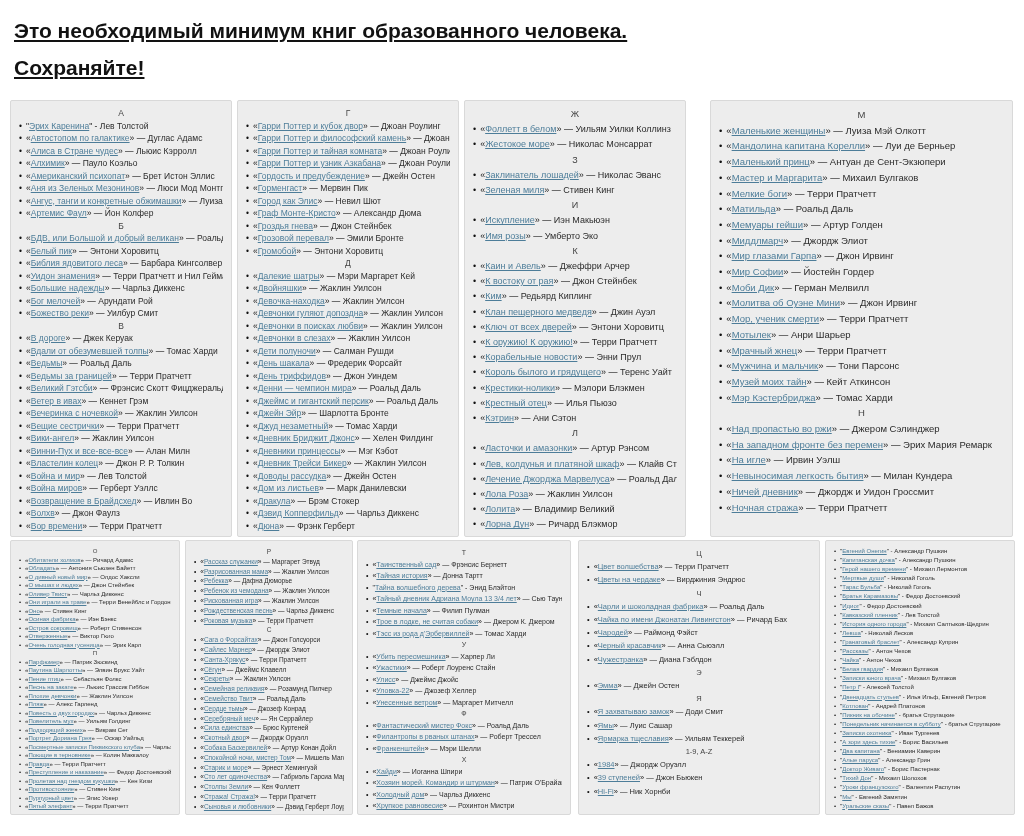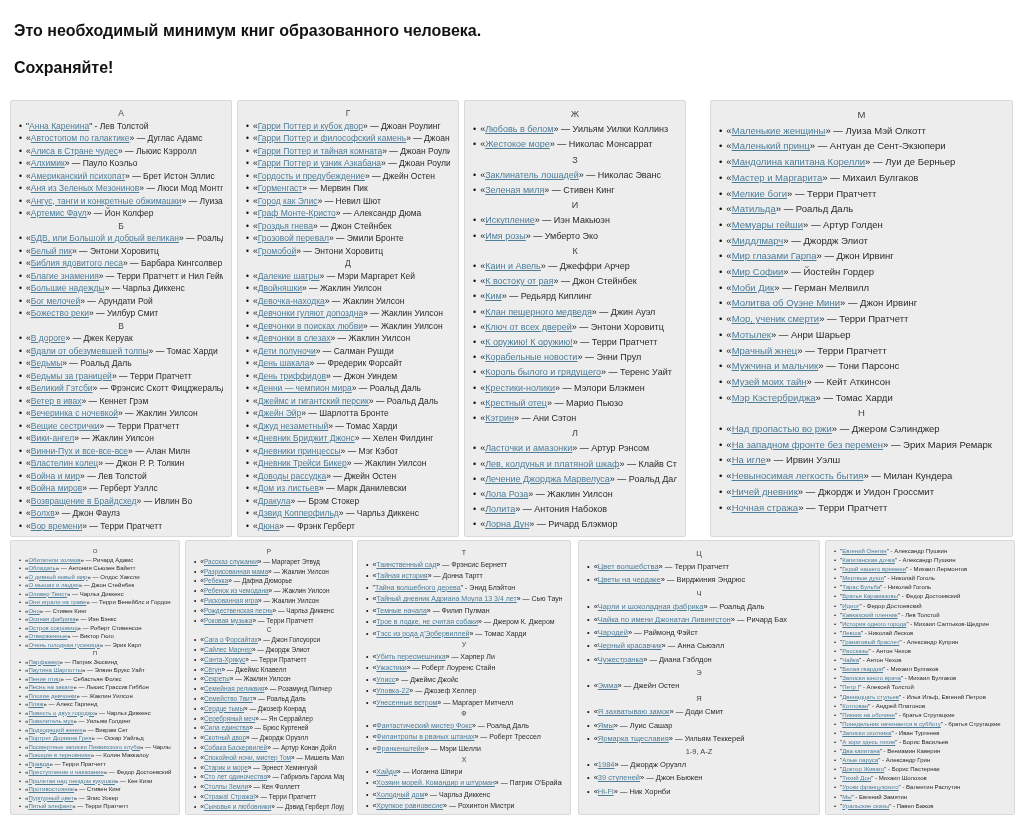--- a/index.html
+++ b/index.html
@@ -1,21 +1,21 @@
 <!DOCTYPE html>
 <html><head>
 <meta charset="utf-8">
 <style>
   * { margin:0; padding:0; box-sizing:border-box; }
   html,body { width:1024px; height:836px; background:#ffffff;
               font-family:"Liberation Sans", sans-serif; }
   #page { position:relative; width:1024px; height:836px; background:#fff; overflow:hidden; }
 
   .headline { position:absolute; left:14px; top:12px; width:990px;
-              font-size:16px; line-height:37px; font-weight:600; color:#121212; }
+              font-size:21px; line-height:37px; font-weight:600; color:#121212;text-decoration:underline; }
 
   .card { position:absolute; background:#ededed; border:1px solid #d9d9d9;
           border-radius:2px; padding:6px 8px; overflow:hidden; color:#212121; }
 
   .card .letter { text-align:center; color:#444; }
   .card ul { list-style:none; }
   .card li { white-space:nowrap; overflow:hidden; }
   .card li::before { content:"•"; color:#111; margin-right:4px; }
   .card a.bk { color:#4d7d99; text-decoration:underline; cursor:pointer; }
   .card .author { color:#2b2b2b; }
@@ -37,35 +37,35 @@
 
 <div id="page">
   <div class="headline">
     <div>Это необходимый минимум книг образованного человека.</div>
     <div>Сохраняйте!</div>
   </div>
 
   <div class="card card0">
       <div class="letter">А</div>
       <ul>
-        <li>"<a class="bk">Анна Каренина</a>" - <span class="author">Лев Толстой</span></li>
+        <li>"<a class="bk">Эрих Каренина</a>" - <span class="author">Лев Толстой</span></li>
         <li>«<a class="bk">Автостопом по галактике</a>» — <span class="author">Дуглас Адамс</span></li>
         <li>«<a class="bk">Алиса в Стране чудес</a>» — <span class="author">Льюис Кэрролл</span></li>
         <li>«<a class="bk">Алхимик</a>» — <span class="author">Пауло Коэльо</span></li>
         <li>«<a class="bk">Американский психопат</a>» — <span class="author">Брет Истон Эллис</span></li>
         <li>«<a class="bk">Аня из Зеленых Мезонинов</a>» — <span class="author">Люси Мод Монтгомери</span></li>
         <li>«<a class="bk">Ангус, танги и конкретные обжимашки</a>» — <span class="author">Луиза Рэннисон</span></li>
         <li>«<a class="bk">Артемис Фаул</a>» — <span class="author">Йон Колфер</span></li>
       </ul>
       <div class="letter">Б</div>
       <ul>
         <li>«<a class="bk">БДВ, или Большой и добрый великан</a>» — <span class="author">Роальд Даль</span></li>
         <li>«<a class="bk">Белый пик</a>» — <span class="author">Энтони Хоровитц</span></li>
         <li>«<a class="bk">Библия ядовитого леса</a>» — <span class="author">Барбара Кингсолвер</span></li>
-        <li>«<a class="bk">Благие знамения</a>» — <span class="author">Терри Пратчетт и Нил Гейман</span></li>
+        <li>«<a class="bk">Уидон знамения</a>» — <span class="author">Терри Пратчетт и Нил Гейман</span></li>
         <li>«<a class="bk">Большие надежды</a>» — <span class="author">Чарльз Диккенс</span></li>
         <li>«<a class="bk">Бог мелочей</a>» — <span class="author">Арундати Рой</span></li>
         <li>«<a class="bk">Божество реки</a>» — <span class="author">Уилбур Смит</span></li>
       </ul>
       <div class="letter">В</div>
       <ul>
         <li>«<a class="bk">В дороге</a>» — <span class="author">Джек Керуак</span></li>
         <li>«<a class="bk">Вдали от обезумевшей толпы</a>» — <span class="author">Томас Харди</span></li>
         <li>«<a class="bk">Ведьмы</a>» — <span class="author">Роальд Даль</span></li>
         <li>«<a class="bk">Ведьмы за границей</a>» — <span class="author">Терри Пратчетт</span></li>
@@ -119,21 +119,21 @@
         <li>«<a class="bk">Доводы рассудка</a>» — <span class="author">Джейн Остен</span></li>
         <li>«<a class="bk">Дом из листьев</a>» — <span class="author">Марк Данилевски</span></li>
         <li>«<a class="bk">Дракула</a>» — <span class="author">Брэм Стокер</span></li>
         <li>«<a class="bk">Дэвид Копперфильд</a>» — <span class="author">Чарльз Диккенс</span></li>
         <li>«<a class="bk">Дюна</a>» — <span class="author">Фрэнк Герберт</span></li>
       </ul>
     </div>
   <div class="card card2">
       <div class="letter">Ж</div>
       <ul>
-        <li>«<a class="bk">Любовь в белом</a>» — <span class="author">Уильям Уилки Коллинз</span></li>
+        <li>«<a class="bk">Фоллетт в белом</a>» — <span class="author">Уильям Уилки Коллинз</span></li>
         <li>«<a class="bk">Жестокое море</a>» — <span class="author">Николас Монсаррат</span></li>
       </ul>
       <div class="letter">З</div>
       <ul>
         <li>«<a class="bk">Заклинатель лошадей</a>» — <span class="author">Николас Эванс</span></li>
         <li>«<a class="bk">Зеленая миля</a>» — <span class="author">Стивен Кинг</span></li>
       </ul>
       <div class="letter">И</div>
       <ul>
         <li>«<a class="bk">Искупление</a>» — <span class="author">Иэн Макьюэн</span></li>
@@ -143,40 +143,40 @@
       <ul>
         <li>«<a class="bk">Каин и Авель</a>» — <span class="author">Джеффри Арчер</span></li>
         <li>«<a class="bk">К востоку от рая</a>» — <span class="author">Джон Стейнбек</span></li>
         <li>«<a class="bk">Ким</a>» — <span class="author">Редьярд Киплинг</span></li>
         <li>«<a class="bk">Клан пещерного медведя</a>» — <span class="author">Джин Ауэл</span></li>
         <li>«<a class="bk">Ключ от всех дверей</a>» — <span class="author">Энтони Хоровитц</span></li>
         <li>«<a class="bk">К оружию! К оружию!</a>» — <span class="author">Терри Пратчетт</span></li>
         <li>«<a class="bk">Корабельные новости</a>» — <span class="author">Энни Прул</span></li>
         <li>«<a class="bk">Король былого и грядущего</a>» — <span class="author">Теренс Уайт</span></li>
         <li>«<a class="bk">Крестики-нолики</a>» — <span class="author">Мэлори Блэкмен</span></li>
-        <li>«<a class="bk">Крестный отец</a>» — <span class="author">Марио Пьюзо</span></li>
+        <li>«<a class="bk">Крестный отец</a>» — <span class="author">Илья Пьюзо</span></li>
         <li>«<a class="bk">Кэтрин</a>» — <span class="author">Ани Сэтон</span></li>
       </ul>
       <div class="letter">Л</div>
       <ul>
         <li>«<a class="bk">Ласточки и амазонки</a>» — <span class="author">Артур Рэнсом</span></li>
         <li>«<a class="bk">Лев, колдунья и платяной шкаф</a>» — <span class="author">Клайв Стэйплз Льюис</span></li>
         <li>«<a class="bk">Лечение Джорджа Марвелуса</a>» — <span class="author">Роальд Даль</span></li>
         <li>«<a class="bk">Лола Роза</a>» — <span class="author">Жаклин Уилсон</span></li>
-        <li>«<a class="bk">Лолита</a>» — <span class="author">Антония Набоков</span></li>
+        <li>«<a class="bk">Лолита</a>» — <span class="author">Владимир Великий</span></li>
         <li>«<a class="bk">Лорна Дун</a>» — <span class="author">Ричард Блэкмор</span></li>
         <li>«<a class="bk">Любовь во время холеры</a>» — <span class="author">Габриэль Гарсиа Маркес</span></li>
       </ul>
     </div>
   <div class="card card3">
       <div class="letter">М</div>
       <ul>
         <li>«<a class="bk">Маленькие женщины</a>» — <span class="author">Луиза Мэй Олкотт</span></li>
+        <li>«<a class="bk">Мандолина капитана Корелли</a>» — <span class="author">Луи де Берньер</span></li>
         <li>«<a class="bk">Маленький принц</a>» — <span class="author">Антуан де Сент-Экзюпери</span></li>
-        <li>«<a class="bk">Мандолина капитана Корелли</a>» — <span class="author">Луи де Берньер</span></li>
         <li>«<a class="bk">Мастер и Маргарита</a>» — <span class="author">Михаил Булгаков</span></li>
         <li>«<a class="bk">Мелкие боги</a>» — <span class="author">Терри Пратчетт</span></li>
         <li>«<a class="bk">Матильда</a>» — <span class="author">Роальд Даль</span></li>
         <li>«<a class="bk">Мемуары гейши</a>» — <span class="author">Артур Голден</span></li>
         <li>«<a class="bk">Миддлмарч</a>» — <span class="author">Джордж Элиот</span></li>
         <li>«<a class="bk">Мир глазами Гарпа</a>» — <span class="author">Джон Ирвинг</span></li>
         <li>«<a class="bk">Мир Софии</a>» — <span class="author">Йостейн Гордер</span></li>
         <li>«<a class="bk">Моби Дик</a>» — <span class="author">Герман Мелвилл</span></li>
         <li>«<a class="bk">Молитва об Оуэне Мини</a>» — <span class="author">Джон Ирвинг</span></li>
         <li>«<a class="bk">Мор, ученик смерти</a>» — <span class="author">Терри Пратчетт</span></li>

